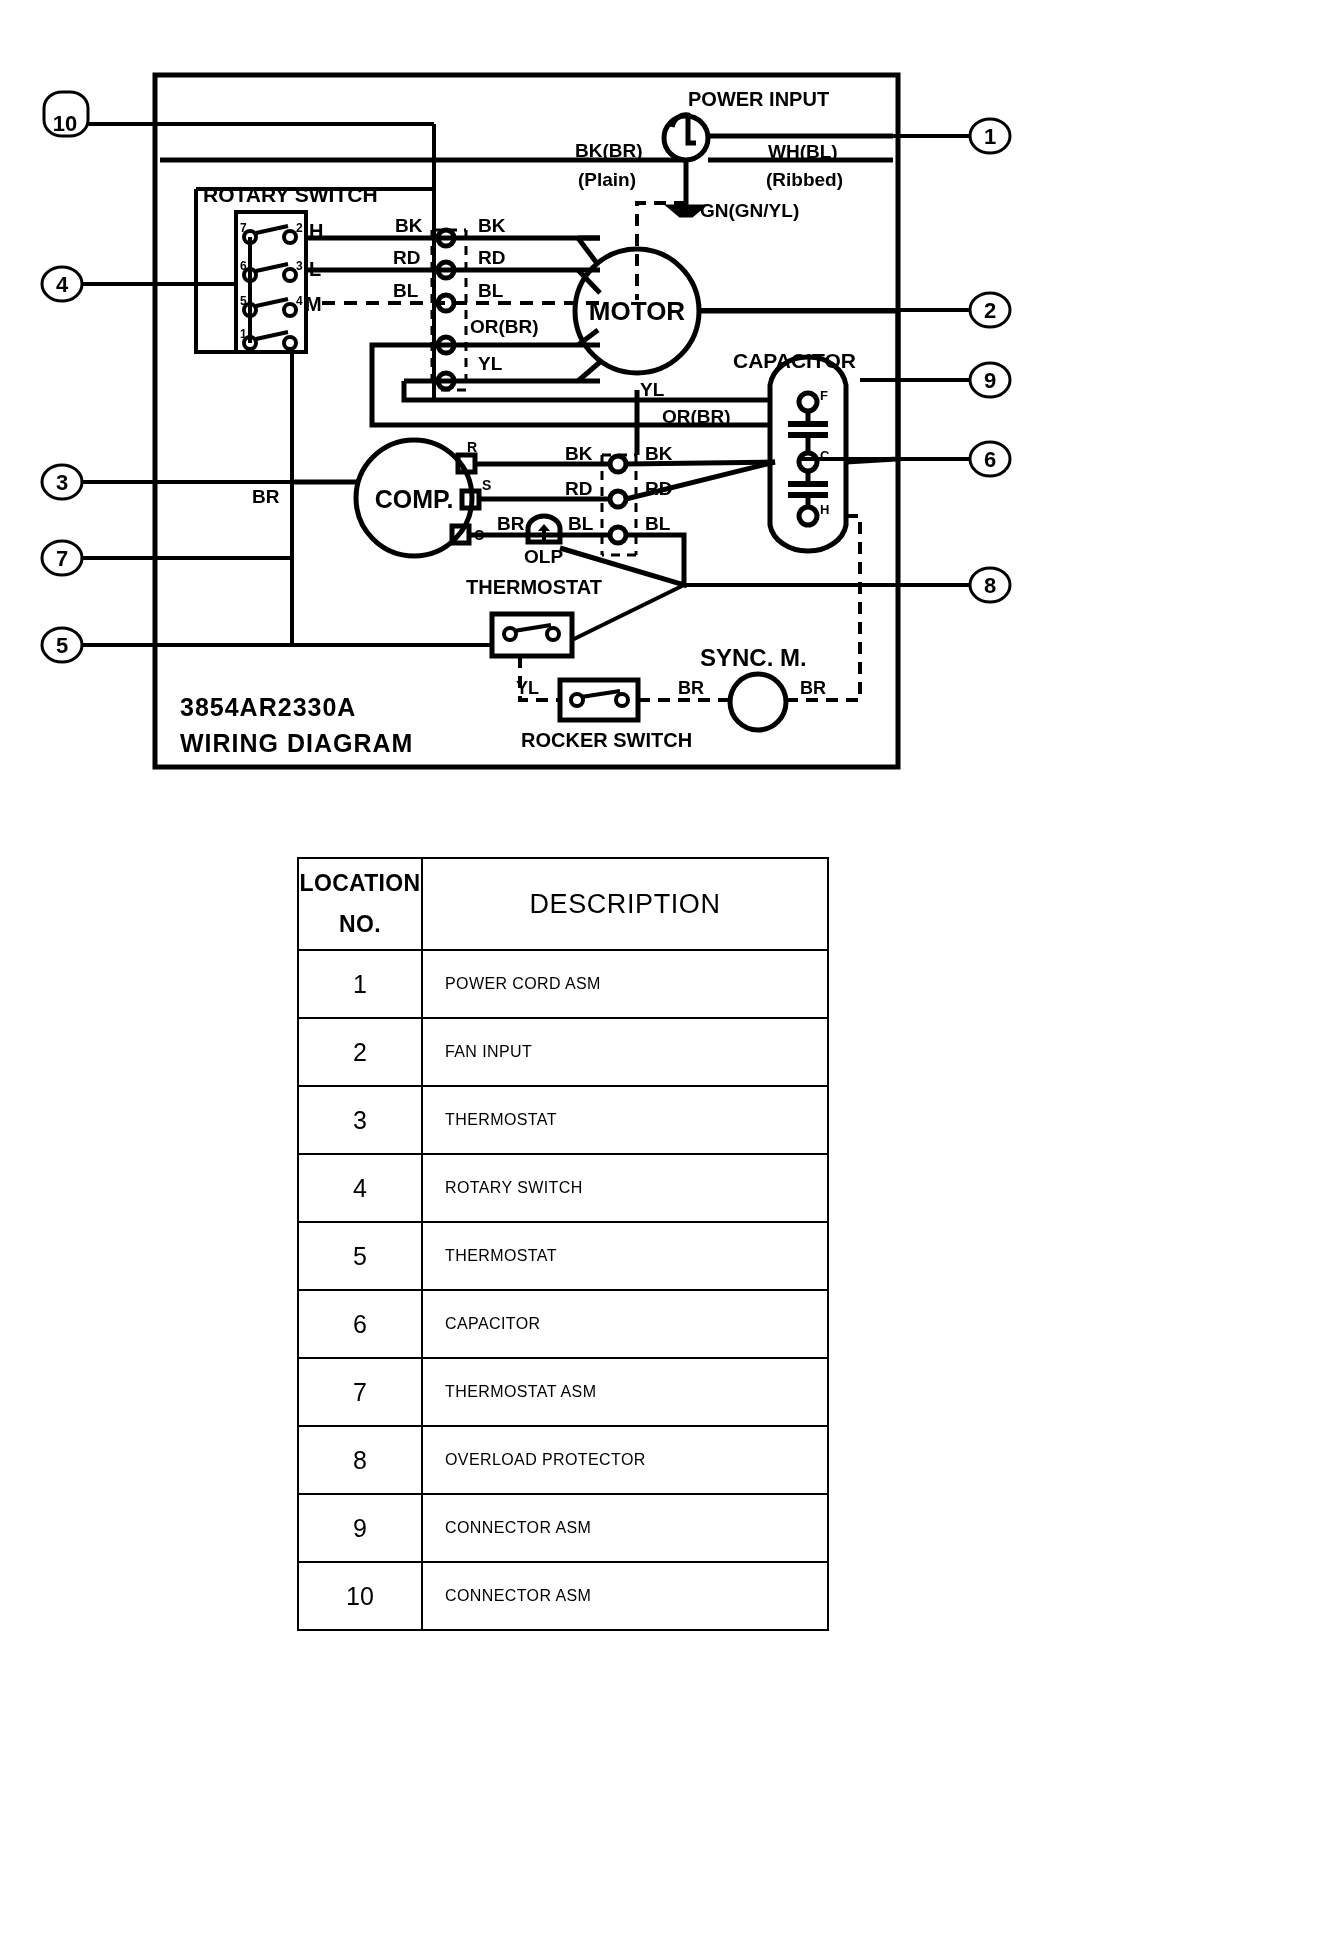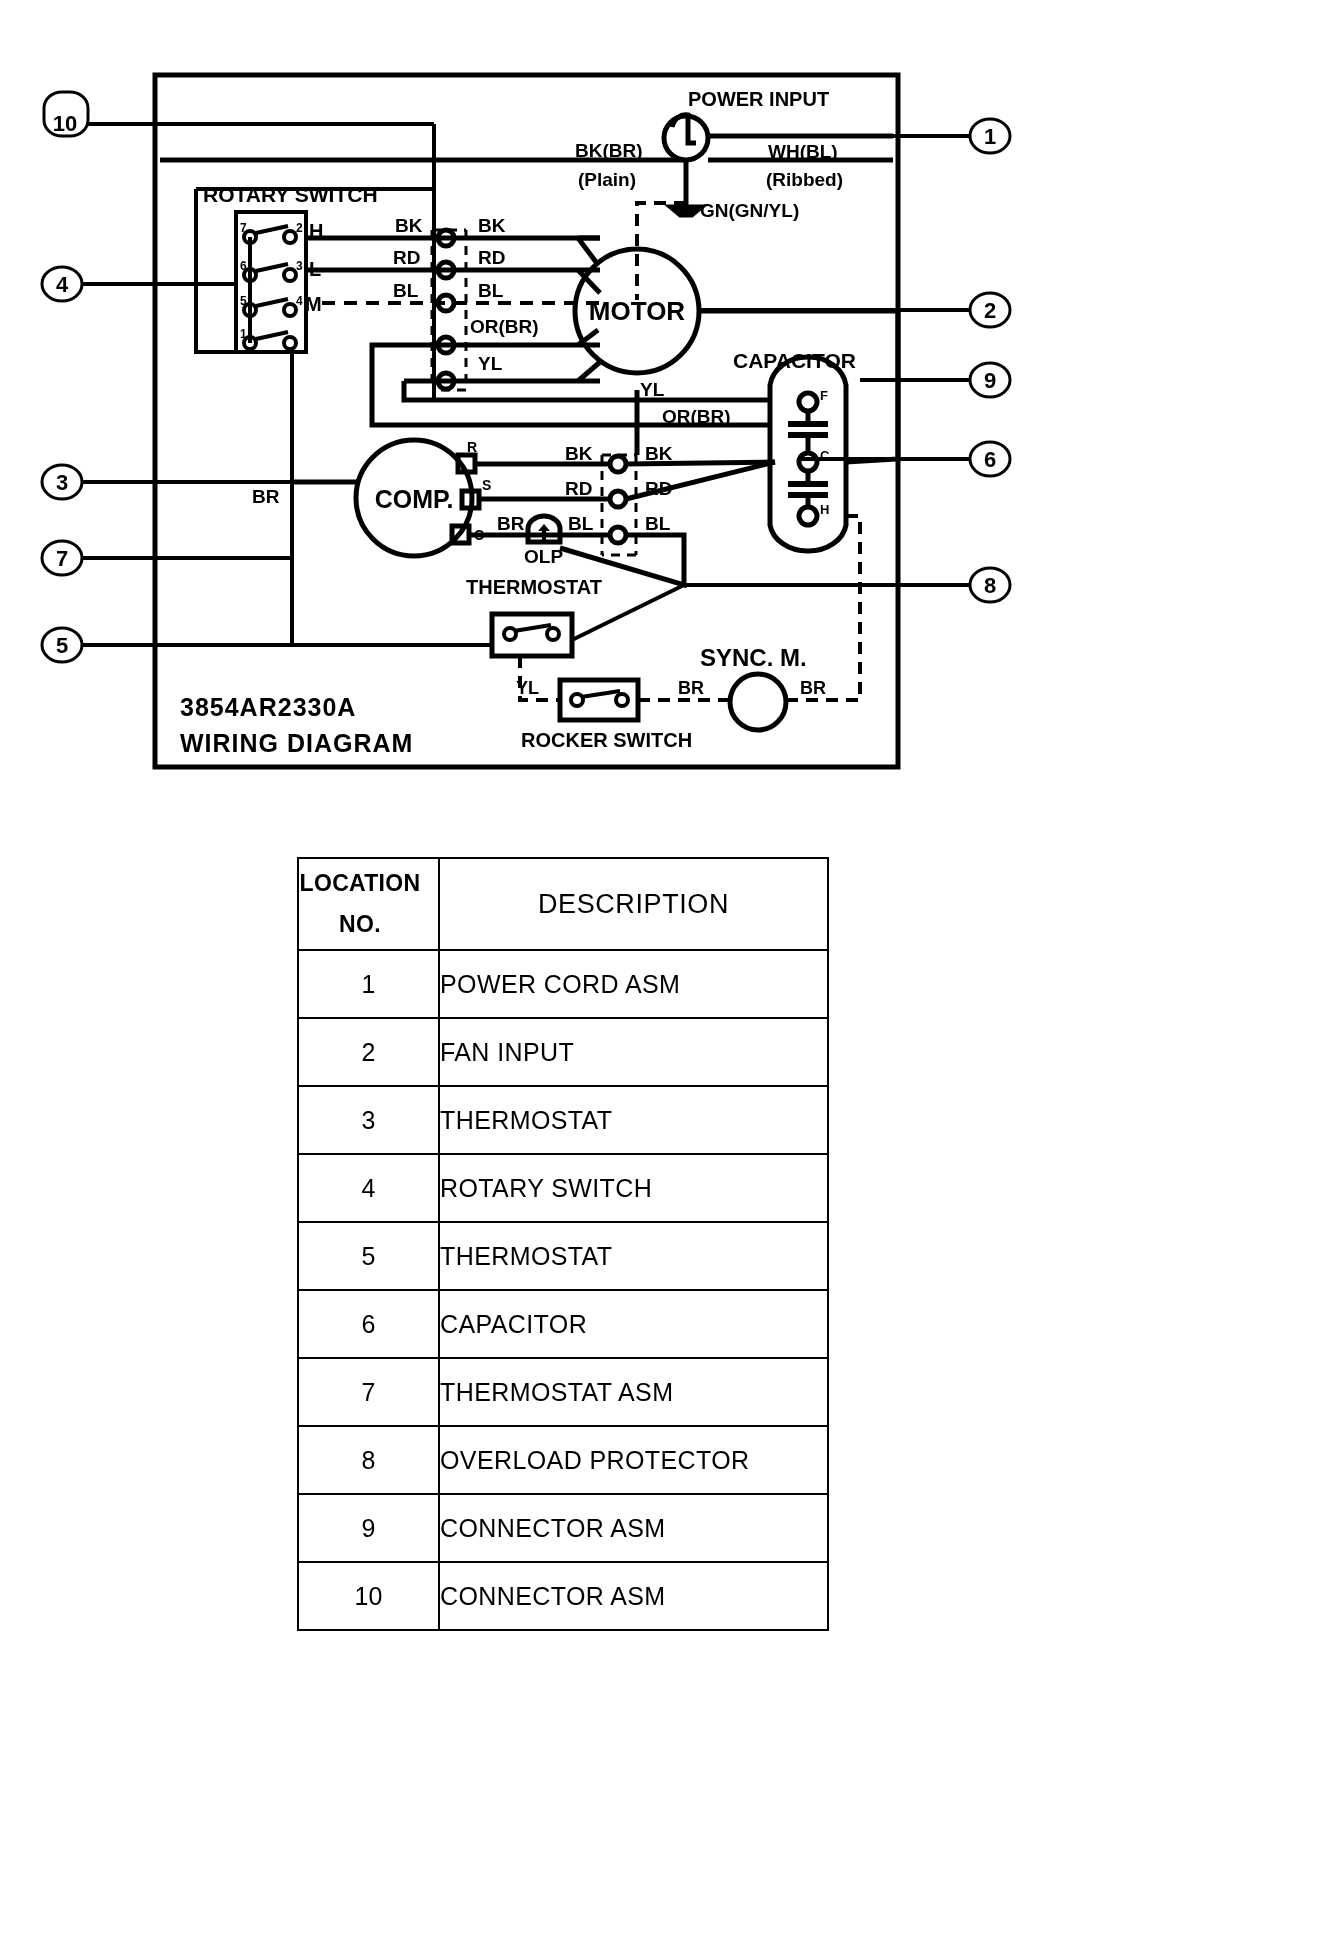--- a/index.html
+++ b/index.html
@@ -5,26 +5,26 @@
   html,body{margin:0;padding:0;background:#fff;}
   body{width:1319px;height:1948px;position:relative;
        font-family:"Liberation Sans", sans-serif;color:#000;}
   #stage{position:absolute;left:0;top:0;width:1319px;height:1948px;overflow:hidden;}
   svg#diagram{position:absolute;left:0;top:0;}
   
   #loc-table{position:absolute;left:297px;top:857px;width:532px;
              border-collapse:collapse;background:#fff;}
   #loc-table td,#loc-table th{border:2px solid #000;padding:0;}
   #loc-table .hd-no{width:122px;text-align:center;font-weight:bold;
-            font-size:23px;line-height:30px;padding:9px 17px 10px 0;letter-spacing:.3px;}
+            font-size:23px;line-height:30px;padding:9px 0 10px 0;letter-spacing:.3px;}
   #loc-table .hd-desc{text-align:center;font-weight:normal;font-size:27px;letter-spacing:.6px;}
   #loc-table td.num{width:122px;text-align:center;font-size:25px;
             height:66px;line-height:66px;}
-  #loc-table td.desc{font-size:25px;height:66px;line-height:66px;
-            letter-spacing:.4px;}
+  #loc-table td.desc{font-size:16px;height:66px;line-height:66px;
+            padding-left:22px;letter-spacing:.4px;}
   .hdr-l1{display:block;}
   .hdr-l2{display:block;margin-top:11px;}
   
   .lbl{font-family:"Liberation Sans", sans-serif;font-weight:bold;}
 </style>
 </head>
 <body>
 
 <div id="stage">
 

